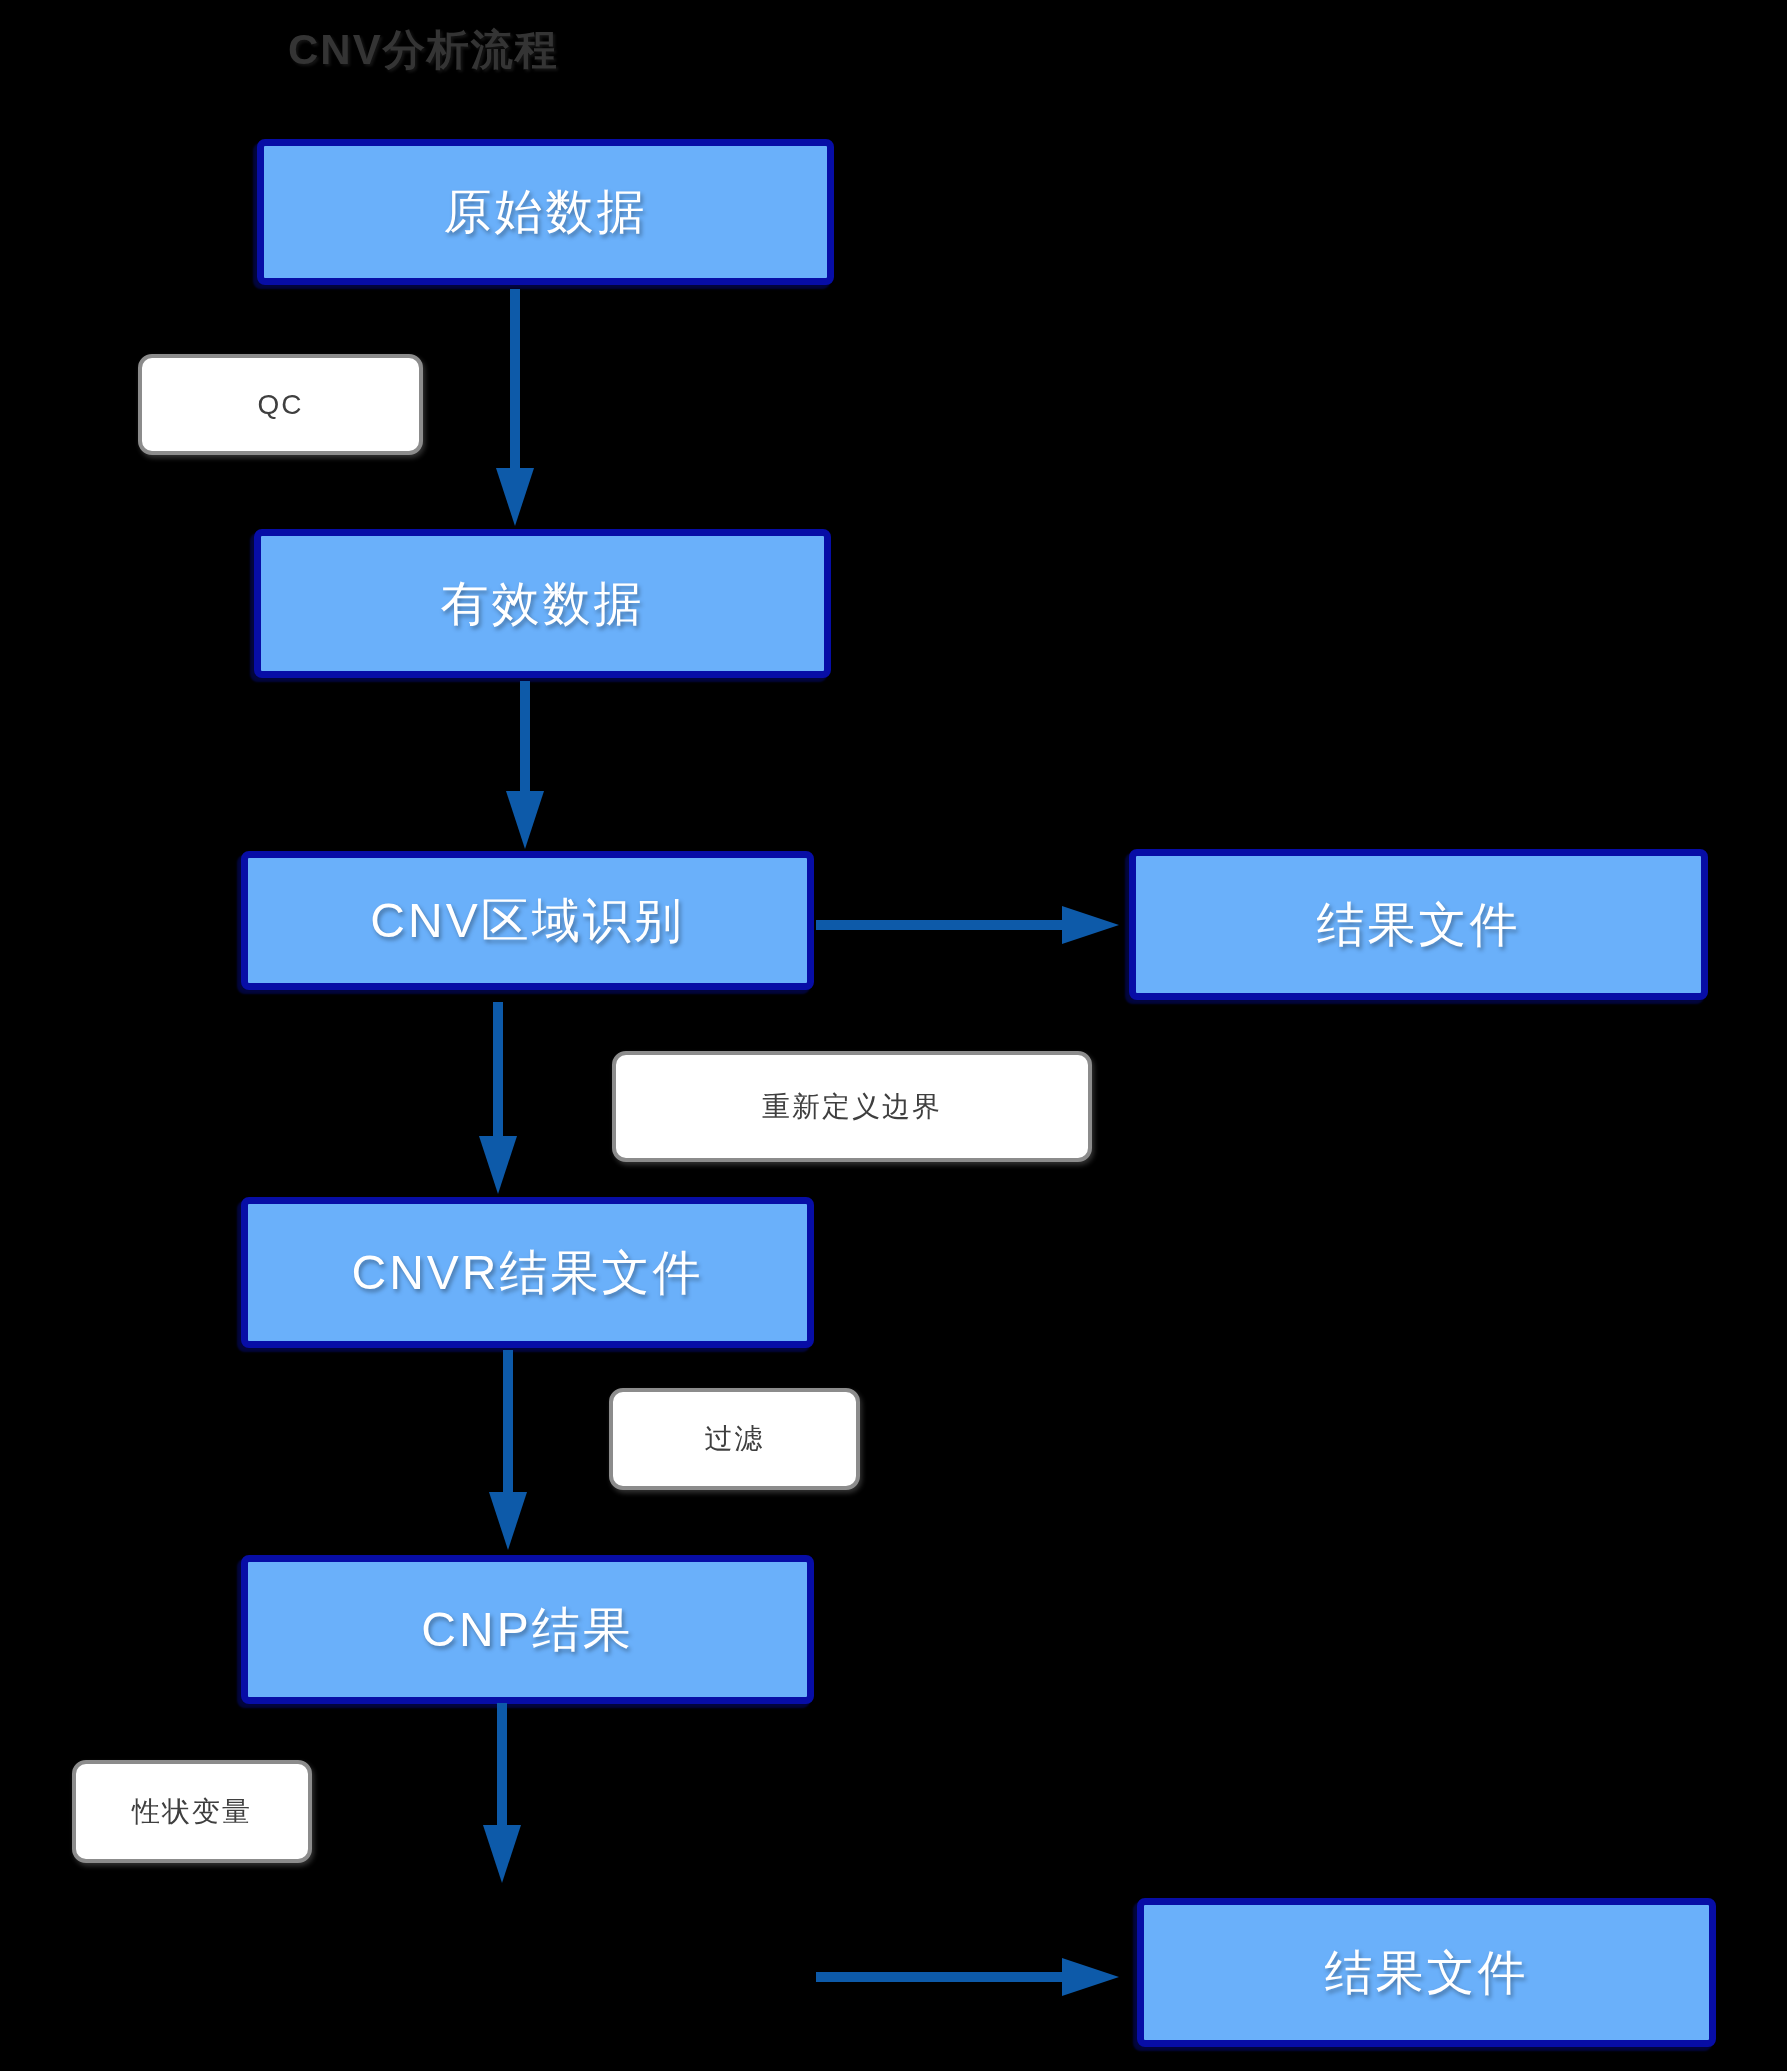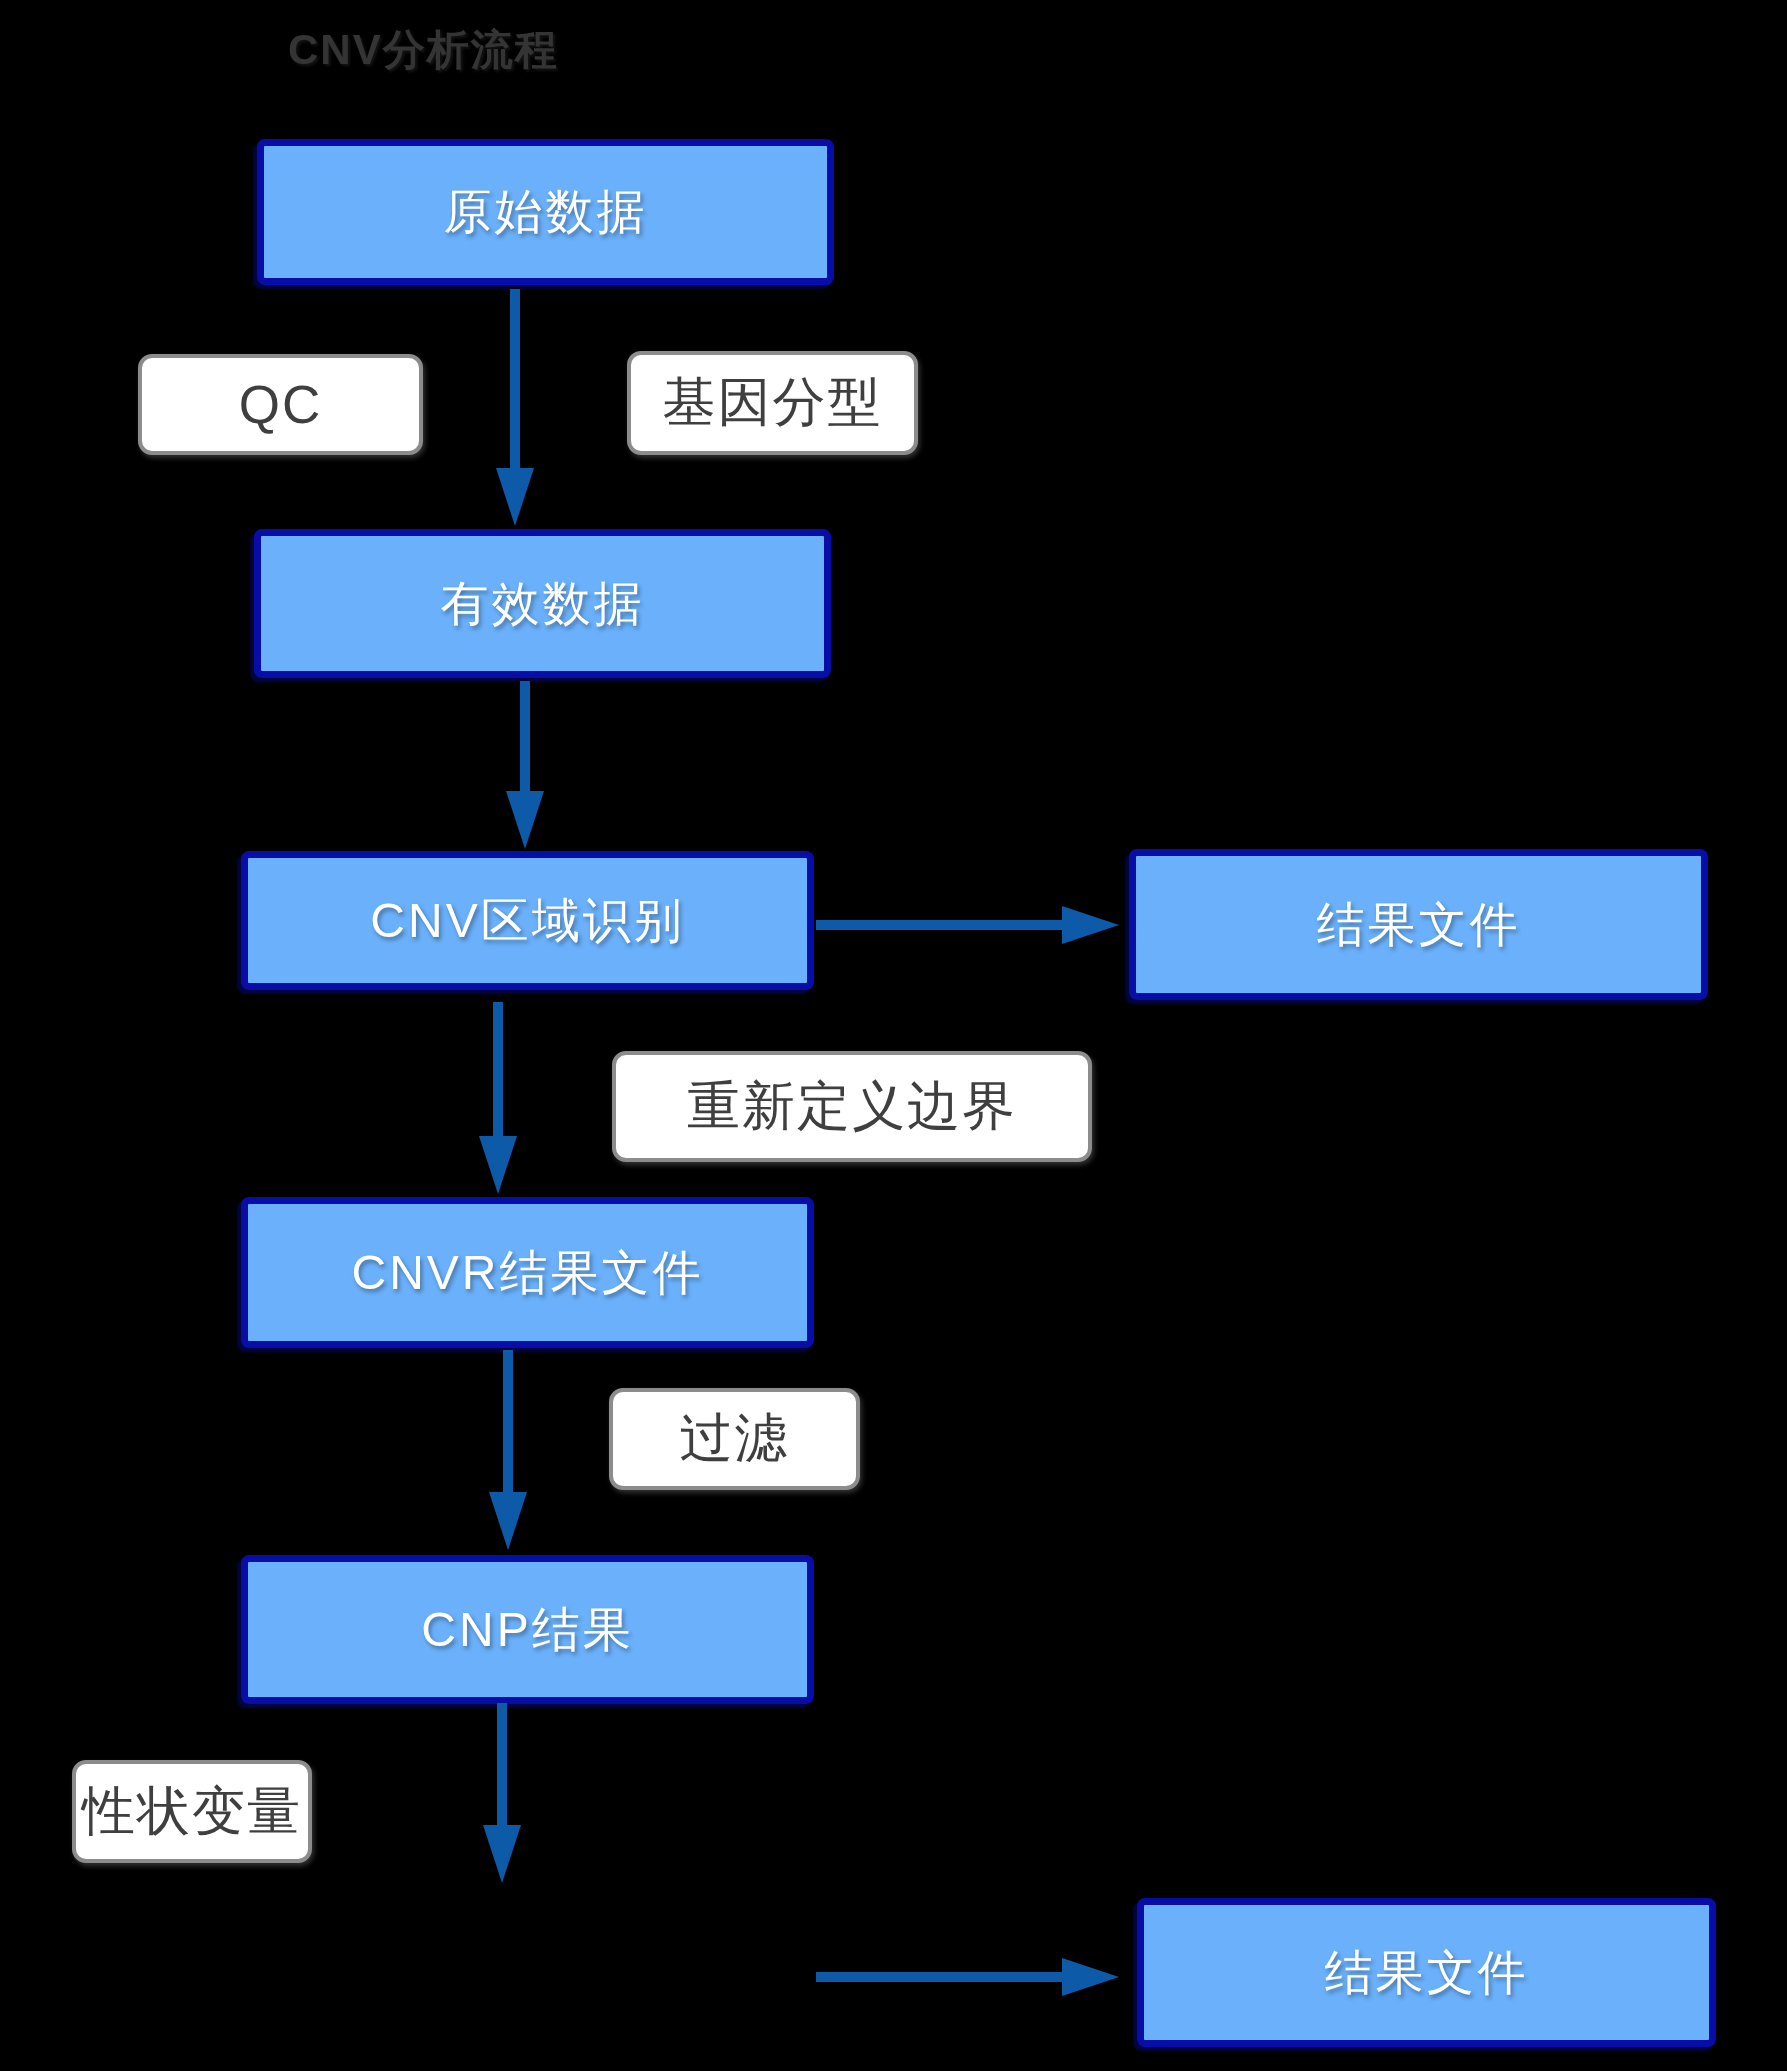--- a/index.html
+++ b/index.html
@@ -47,21 +47,21 @@
     position:absolute;
     background:var(--label-fill);
     border:4px solid var(--label-border);
     border-radius:14px;
     box-shadow:2px 3px 5px rgba(110,110,110,0.45);
     display:flex;align-items:center;justify-content:center;
     box-sizing:border-box;
   }
   .steplabel .label-text{
     color:var(--label-text);
-    font-size:53px;
+    font-size:28px;
     letter-spacing:2px;
     white-space:nowrap;
     text-align:center;
   }
   .varrow{
     position:absolute;width:38px;
     display:flex;flex-direction:column;align-items:center;
   }
   .varrow .shaft{width:10px;flex:1;background:var(--arrow);}
   .varrow .head{
@@ -115,23 +115,20 @@
   </div>
 
   <div class="node" style="left:1137px;top:1898px;width:579px;height:149px">
     <span class="node-label">结果文件</span>
   </div>
 
   <div class="steplabel" style="left:138px;top:354px;width:285px;height:101px">
     <span class="label-text">QC</span>
   </div>
 
-  <div class="steplabel" style="left:627px;top:351px;width:291px;height:104px">
-    <span class="label-text">基因分型</span>
-  </div>
 
   <div class="steplabel" style="left:612px;top:1051px;width:480px;height:111px">
     <span class="label-text">重新定义边界</span>
   </div>
 
   <div class="steplabel" style="left:609px;top:1388px;width:251px;height:102px">
     <span class="label-text">过滤</span>
   </div>
 
   <div class="steplabel" style="left:72px;top:1760px;width:240px;height:103px">

